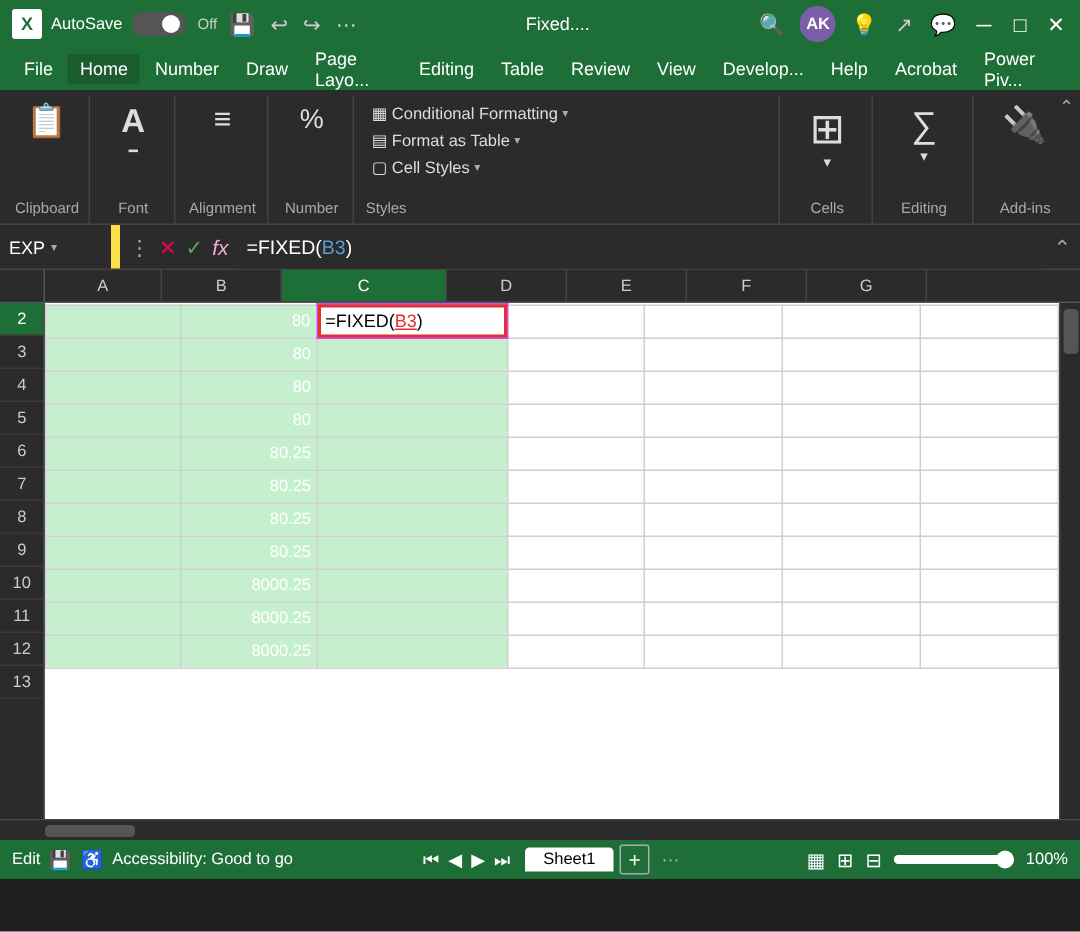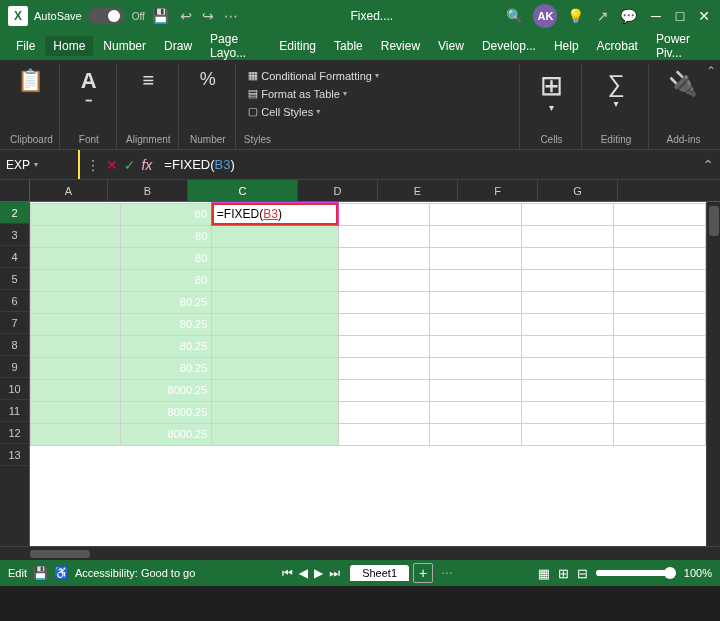--- a/index.html
+++ b/index.html
@@ -71,21 +71,21 @@
 
     
     .formula-bar {
       height: 30px;
       background: #2b2b2b;
       display: flex;
       align-items: center;
       border-bottom: 1px solid #444;
       gap: 0;
     }
-    .name-box { width: 80px; padding: 0 6px; font-size: 12px; color: #fff; border-right: 2px solid #fde047; height: 100%; display: flex; align-items: center; cursor: pointer; }
+    .name-box { width: 80px; padding: 0 6px; font-size: 12px; color: #fff; border-right: 6px solid #fde047; height: 100%; display: flex; align-items: center; cursor: pointer; }
     .name-box-arrow { font-size: 8px; color: #aaa; margin-left: 4px; }
     .formula-ctrl-btn { color: #aaa; font-size: 14px; cursor: pointer; padding: 0 2px; }
     .formula-ctrl-btn.cancel { color: #e05; }
     .formula-ctrl-btn.confirm { color: #5a5; }
     .formula-input-area { flex: 1; display: flex; align-items: center; padding: 0 6px; font-size: 13px; color: #fff; height: 100%; background: #2b2b2b; cursor: text; }
     .formula-expand { color: #aaa; font-size: 14px; cursor: pointer; padding: 0 6px; }
 
     
     .status-bar { height: 26px; background: #1e6f37; display: flex; align-items: center; padding: 0 8px; gap: 11px; }
     .status-left { display: flex; align-items: center; gap: 6px; }

